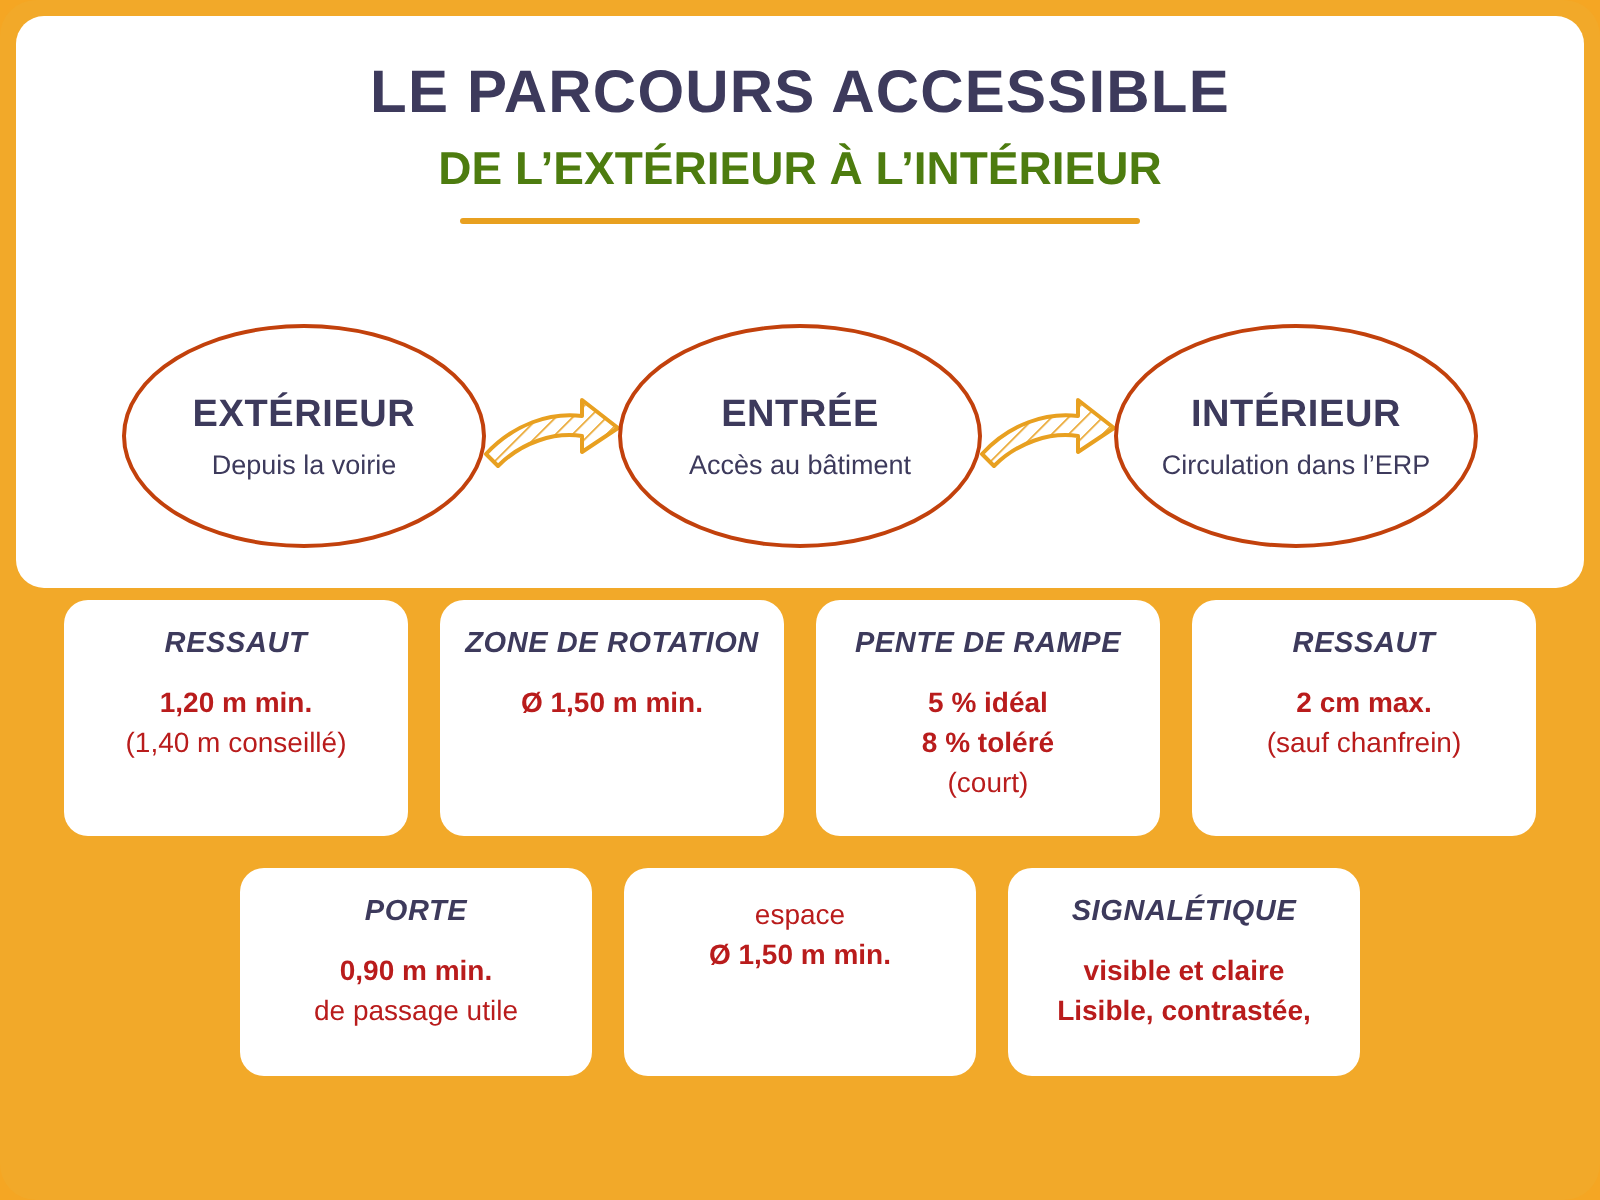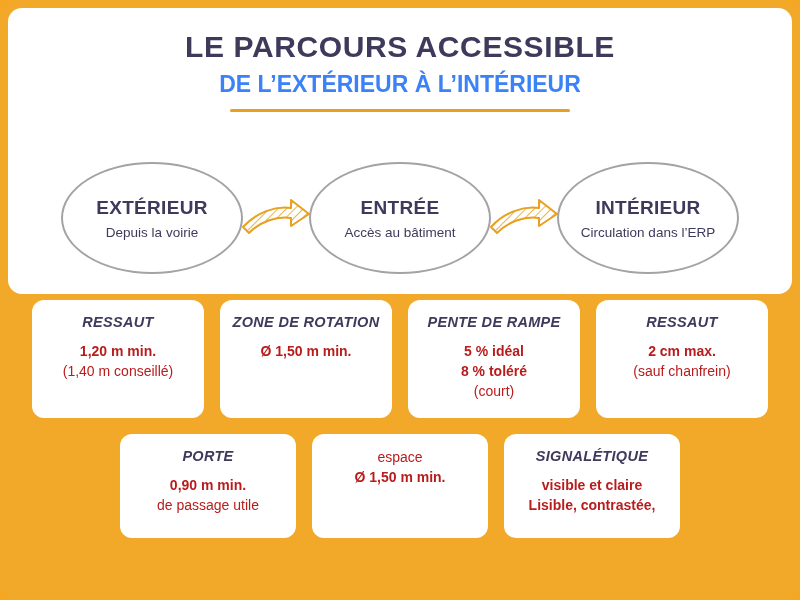--- a/index.html
+++ b/index.html
@@ -42,21 +42,21 @@
     font-size: 30px;
     font-weight: bold;
     letter-spacing: 0.6px;
     color: #3D3A5C;
     margin: 0;
     line-height: 1.15;
   }
   .sub-title {
     font-size: 23px;
     font-weight: bold;
-    color: #3b82f6;
+    color: #4d7c0f;
     margin: 6px 0 0 0;
     line-height: 1.15;
   }
   .title-rule {
     width: 340px;
     height: 3px;
     background: #E8A020;
     margin: 12px auto 0 auto;
     border-radius: 2px;
   }
@@ -67,21 +67,21 @@
     top: 145px;
     width: 784px;
     height: 130px;
     display: flex;
     align-items: center;
     justify-content: center;
   }
   .step {
     width: 182px;
     height: 112px;
-    border: 2px solid #a3a3a3;
+    border: 2px solid #c2410c;
     border-radius: 50%;
     display: flex;
     flex-direction: column;
     align-items: center;
     justify-content: center;
     box-sizing: border-box;
   }
   .step-name {
     font-size: 19px;
     font-weight: bold;

